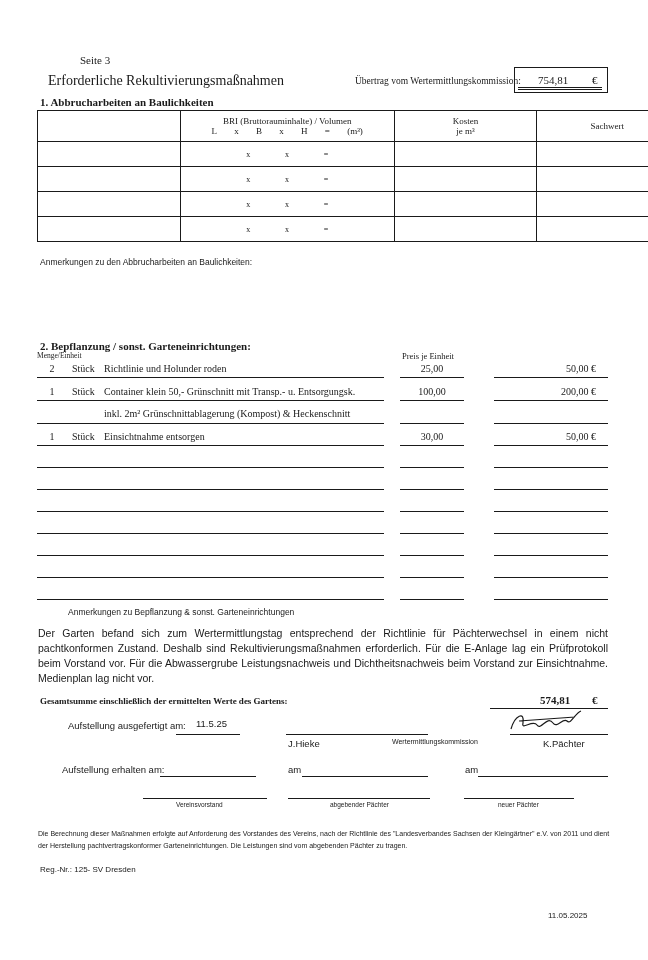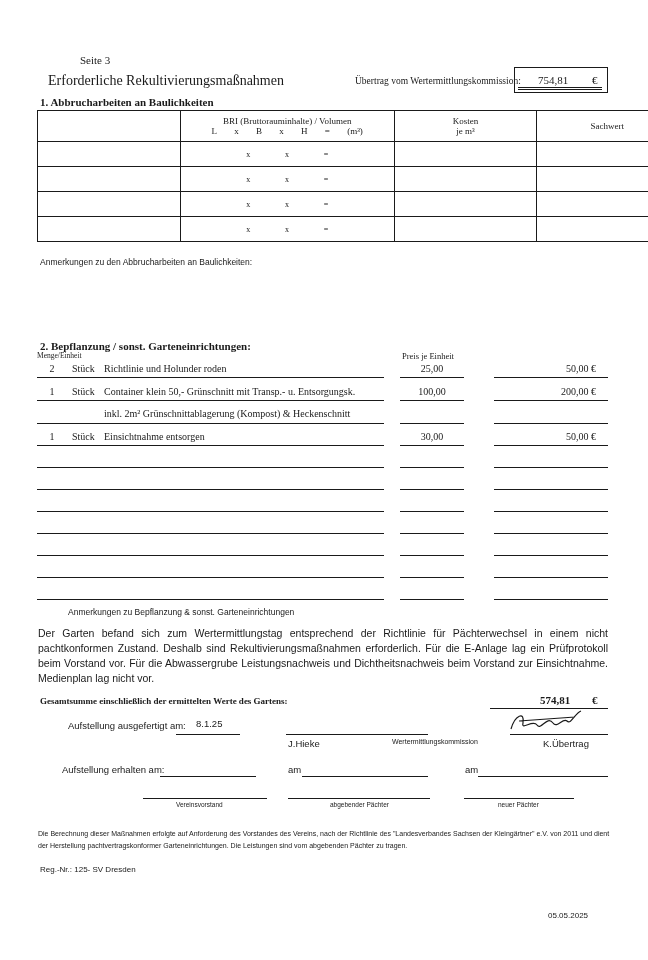--- a/index.html
+++ b/index.html
@@ -217,40 +217,40 @@
 
 <div id="sec2-note" class="abs sans">Anmerkungen zu Bepflanzung &amp; sonst. Garteneinrichtungen</div>
 <div id="remarks" class="abs sans">Der Garten befand sich zum Wertermittlungstag entsprechend der Richtlinie für Pächterwechsel in einem nicht pachtkonformen Zustand. Deshalb sind Rekultivierungsmaßnahmen erforderlich. Für die E-Anlage lag ein Prüfprotokoll beim Vorstand vor. Für die Abwassergrube Leistungsnachweis und Dichtheitsnachweis beim Vorstand zur Einsichtnahme. Medienplan lag nicht vor.</div>
 
 <div id="total-label" class="abs">Gesamtsumme einschließlich der ermittelten Werte des Gartens:</div>
 <div id="total-value" class="abs">574,81</div>
 <div id="total-cur" class="abs">€</div>
 <div class="line" style="left:490px;top:708px;width:118px"></div>
 
 <div class="fs sans" style="left:68px;top:720px">Aufstellung ausgefertigt am:</div>
-<div class="fs sans" style="left:196px;top:718px">8.1.25</div>
+<div class="fs sans" style="left:196px;top:718px">11.5.25</div>
 <div class="line" style="left:176px;top:734px;width:64px"></div>
 <div class="line" style="left:286px;top:734px;width:142px"></div>
 <div class="line" style="left:510px;top:734px;width:98px"></div>
 <svg class="abs" style="left:505px;top:707px" width="82" height="30">
   <path d="M6 22 C 10 8, 20 4, 18 16 C 16 24, 28 12, 32 18 C 36 24, 42 8, 48 16 C 52 22, 58 10, 62 14 C 66 18, 70 6, 76 4 M14 14 L 70 10" stroke="#1a1a1a" stroke-width="1.2" fill="none"></path>
 </svg>
 <div class="fs sans" style="left:288px;top:738px">J.Hieke</div>
 <div class="tiny sans" style="left:392px;top:738px;font-size:7px">Wertermittlungskommission</div>
-<div class="fs sans" style="left:543px;top:738px">K.Übertrag</div>
+<div class="fs sans" style="left:543px;top:738px">K.Pächter</div>
 
 <div class="fs sans" style="left:62px;top:764px">Aufstellung erhalten am:</div>
 <div class="line" style="left:160px;top:776px;width:96px"></div>
 <div class="fs sans" style="left:288px;top:764px">am</div>
 <div class="line" style="left:302px;top:776px;width:126px"></div>
 <div class="fs sans" style="left:465px;top:764px">am</div>
 <div class="line" style="left:478px;top:776px;width:130px"></div>
 
 <div class="line" style="left:143px;top:798px;width:124px"></div>
 <div class="line" style="left:288px;top:798px;width:142px"></div>
 <div class="line" style="left:464px;top:798px;width:110px"></div>
 <div class="tiny sans" style="left:176px;top:801px">Vereinsvorstand</div>
 <div class="tiny sans" style="left:330px;top:801px">abgebender Pächter</div>
 <div class="tiny sans" style="left:498px;top:801px">neuer Pächter</div>
 
 <div id="footer-text" class="abs sans">Die Berechnung dieser Maßnahmen erfolgte auf Anforderung des Vorstandes des Vereins, nach der Richtlinie des "Landesverbandes Sachsen der Kleingärtner" e.V. von 2011 und dient der Herstellung pachtvertragskonformer Garteneinrichtungen. Die Leistungen sind vom abgebenden Pächter zu tragen.</div>
 <div id="reg-nr" class="abs sans">Reg.-Nr.: 125- SV Dresden</div>
-<div id="doc-date" class="abs sans">05.05.2025</div>
+<div id="doc-date" class="abs sans">11.05.2025</div>
 
 </body></html>

